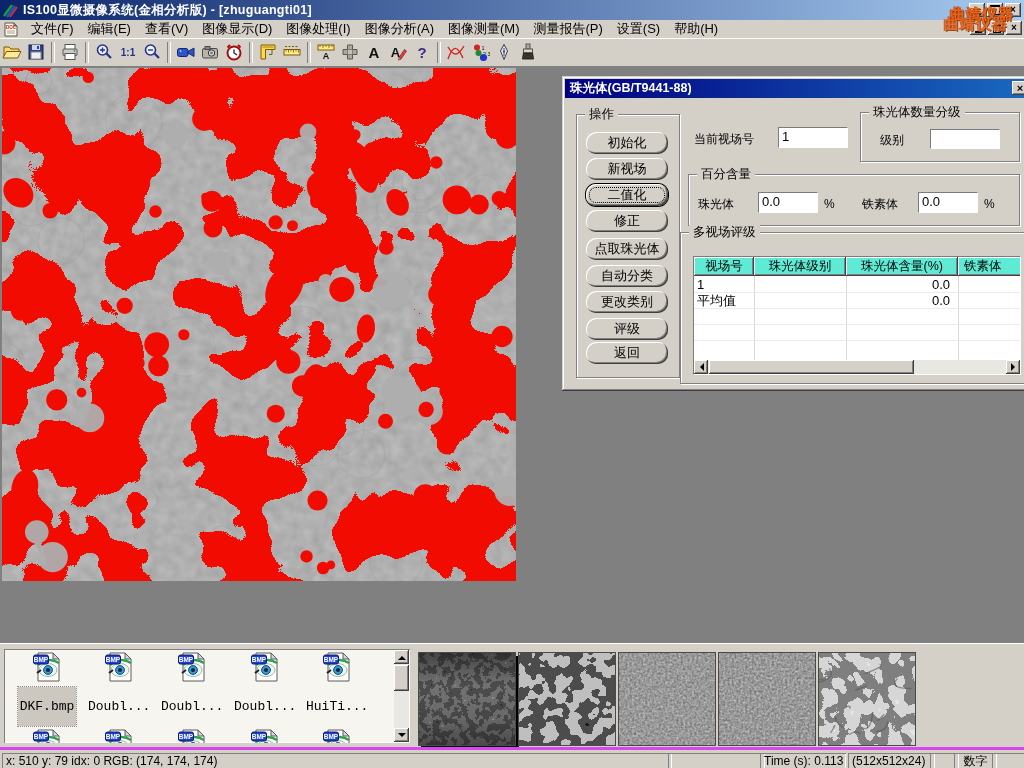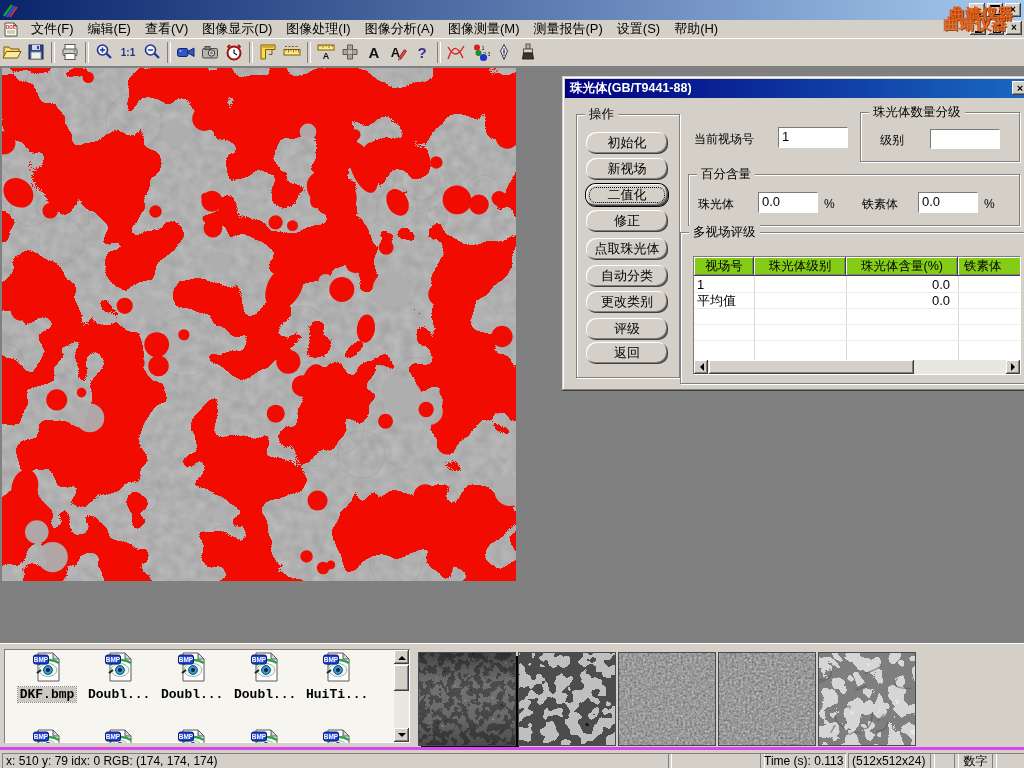--- a/index.html
+++ b/index.html
@@ -46,39 +46,39 @@
     font-size:11px;font-weight:bold;}
   .dbtn{position:absolute;left:24px;width:82px;height:22px;display:flex;align-items:center;justify-content:center;
     font-size:13px;white-space:nowrap;border-radius:10px;}
   .dbtn.focusdef{box-shadow:0 0 0 1px #000, inset -1px -1px 0 #404040, inset 1px 1px 0 #fff, inset -2px -2px 0 #808080;
     outline:1px dotted #000;outline-offset:-4px;}
   .dlabel{position:absolute;font-size:12px;white-space:nowrap;}
   .dinput{position:absolute;font-size:13px;padding:1px 3px;line-height:15px;}
   
   #mtable{position:absolute;left:131px;top:180px;width:326px;height:117px;background:#fff;
     border:1px solid;border-color:#7b7b7b #fff #fff #7b7b7b;overflow:hidden;}
-  .thcell{position:absolute;top:0;height:19px;background:#84cc16;
+  .thcell{position:absolute;top:0;height:19px;background:#5eead4;
     box-shadow:inset -1px -1px 0 #404040, inset 1px 1px 0 #fff, inset -2px -2px 0 #808080;
     display:flex;align-items:center;justify-content:center;font-size:12.5px;white-space:nowrap;overflow:hidden;}
   .vline{position:absolute;top:19px;bottom:14px;width:1px;background:#d8d8d8;}
   .hline{position:absolute;left:0;right:0;height:1px;background:#ececec;}
   .trow-cell{position:absolute;font-size:13px;line-height:16px;white-space:nowrap;}
   #htrack{position:absolute;left:0;right:0;bottom:0;height:14px;background:#e9e7e2;}
   .sbtn{position:absolute;width:14px;height:14px;display:flex;align-items:center;justify-content:center;}
   .arr{width:0;height:0;border:4px solid transparent;}
   .arr.left{border-right-color:#000;margin-left:-3px;}
   .arr.right{border-left-color:#000;margin-right:-3px;}
   .arr.up{border-bottom-color:#000;margin-top:-3px;}
   .arr.down{border-top-color:#000;margin-bottom:-3px;}
   
   #bottompanel{position:absolute;left:0;top:643px;width:1024px;height:104px;background:#d4d0c8;border-top:1px solid #fff;}
   #filelist{position:absolute;left:4px;top:5px;width:406px;height:94px;background:#f7f5ef;overflow:hidden;}
   .fitem{position:absolute;width:66px;text-align:center;}
   .flabel{font-family:"Liberation Mono","DejaVu Sans Mono",monospace;font-size:13px;line-height:15px;margin-top:2px;
-    display:inline-block;padding:0 2px;white-space:nowrap;font-weight:bold;}
+    display:inline-block;padding:12px 2px;white-space:nowrap;}
   .flabel.sel{background:#ccc8bf;outline:1px dotted #8a8a8a;}
   #vscroll{position:absolute;right:1px;top:1px;width:15px;bottom:1px;background:#e9e7e2;}
   .thumb{position:absolute;top:8px;width:96px;height:92px;border:1px solid #4a4a4a;background:#888;}
   .thumb.shadow{box-shadow:3px 4px 0 #000;}
   
   #statusbar{position:absolute;left:0;top:747px;width:1024px;height:21px;background:#d4d0c8;border-top:3px solid #d946ef;}
   .stpanel{position:absolute;top:3px;height:16px;box-shadow:inset 1px 1px 0 #808080, inset -1px -1px 0 #fff;
     font-size:12px;line-height:16px;padding:0 4px;white-space:nowrap;overflow:hidden;}
   
   .wm{position:absolute;font-weight:bold;font-size:15px;color:#e8641e;letter-spacing:1px;
@@ -88,20 +88,21 @@
 <body>
 
 <div id="root">
 
   <div id="titlebar">
     <svg class="appicon" viewBox="0 0 16 15">
       <path d="M1 13 L9 2" stroke="#1a9e3c" stroke-width="2.4" fill="none"></path>
       <path d="M4 14 L12 3" stroke="#2a52c8" stroke-width="2.4" fill="none"></path>
       <path d="M7 14 L14 4" stroke="#d03030" stroke-width="2" fill="none"></path>
     </svg>
+    <span class="ttext">IS100显微摄像系统(金相分析版) - [zhuguangti01]</span>
     <div id="titlebtns">
       <div class="winbtn btn3">
           <div class="glyph-min"></div>
         </div>
       <div class="winbtn btn3">
           <div class="glyph-max"></div>
         </div>
       <div class="winbtn btn3">×</div>
     </div>
   </div>

